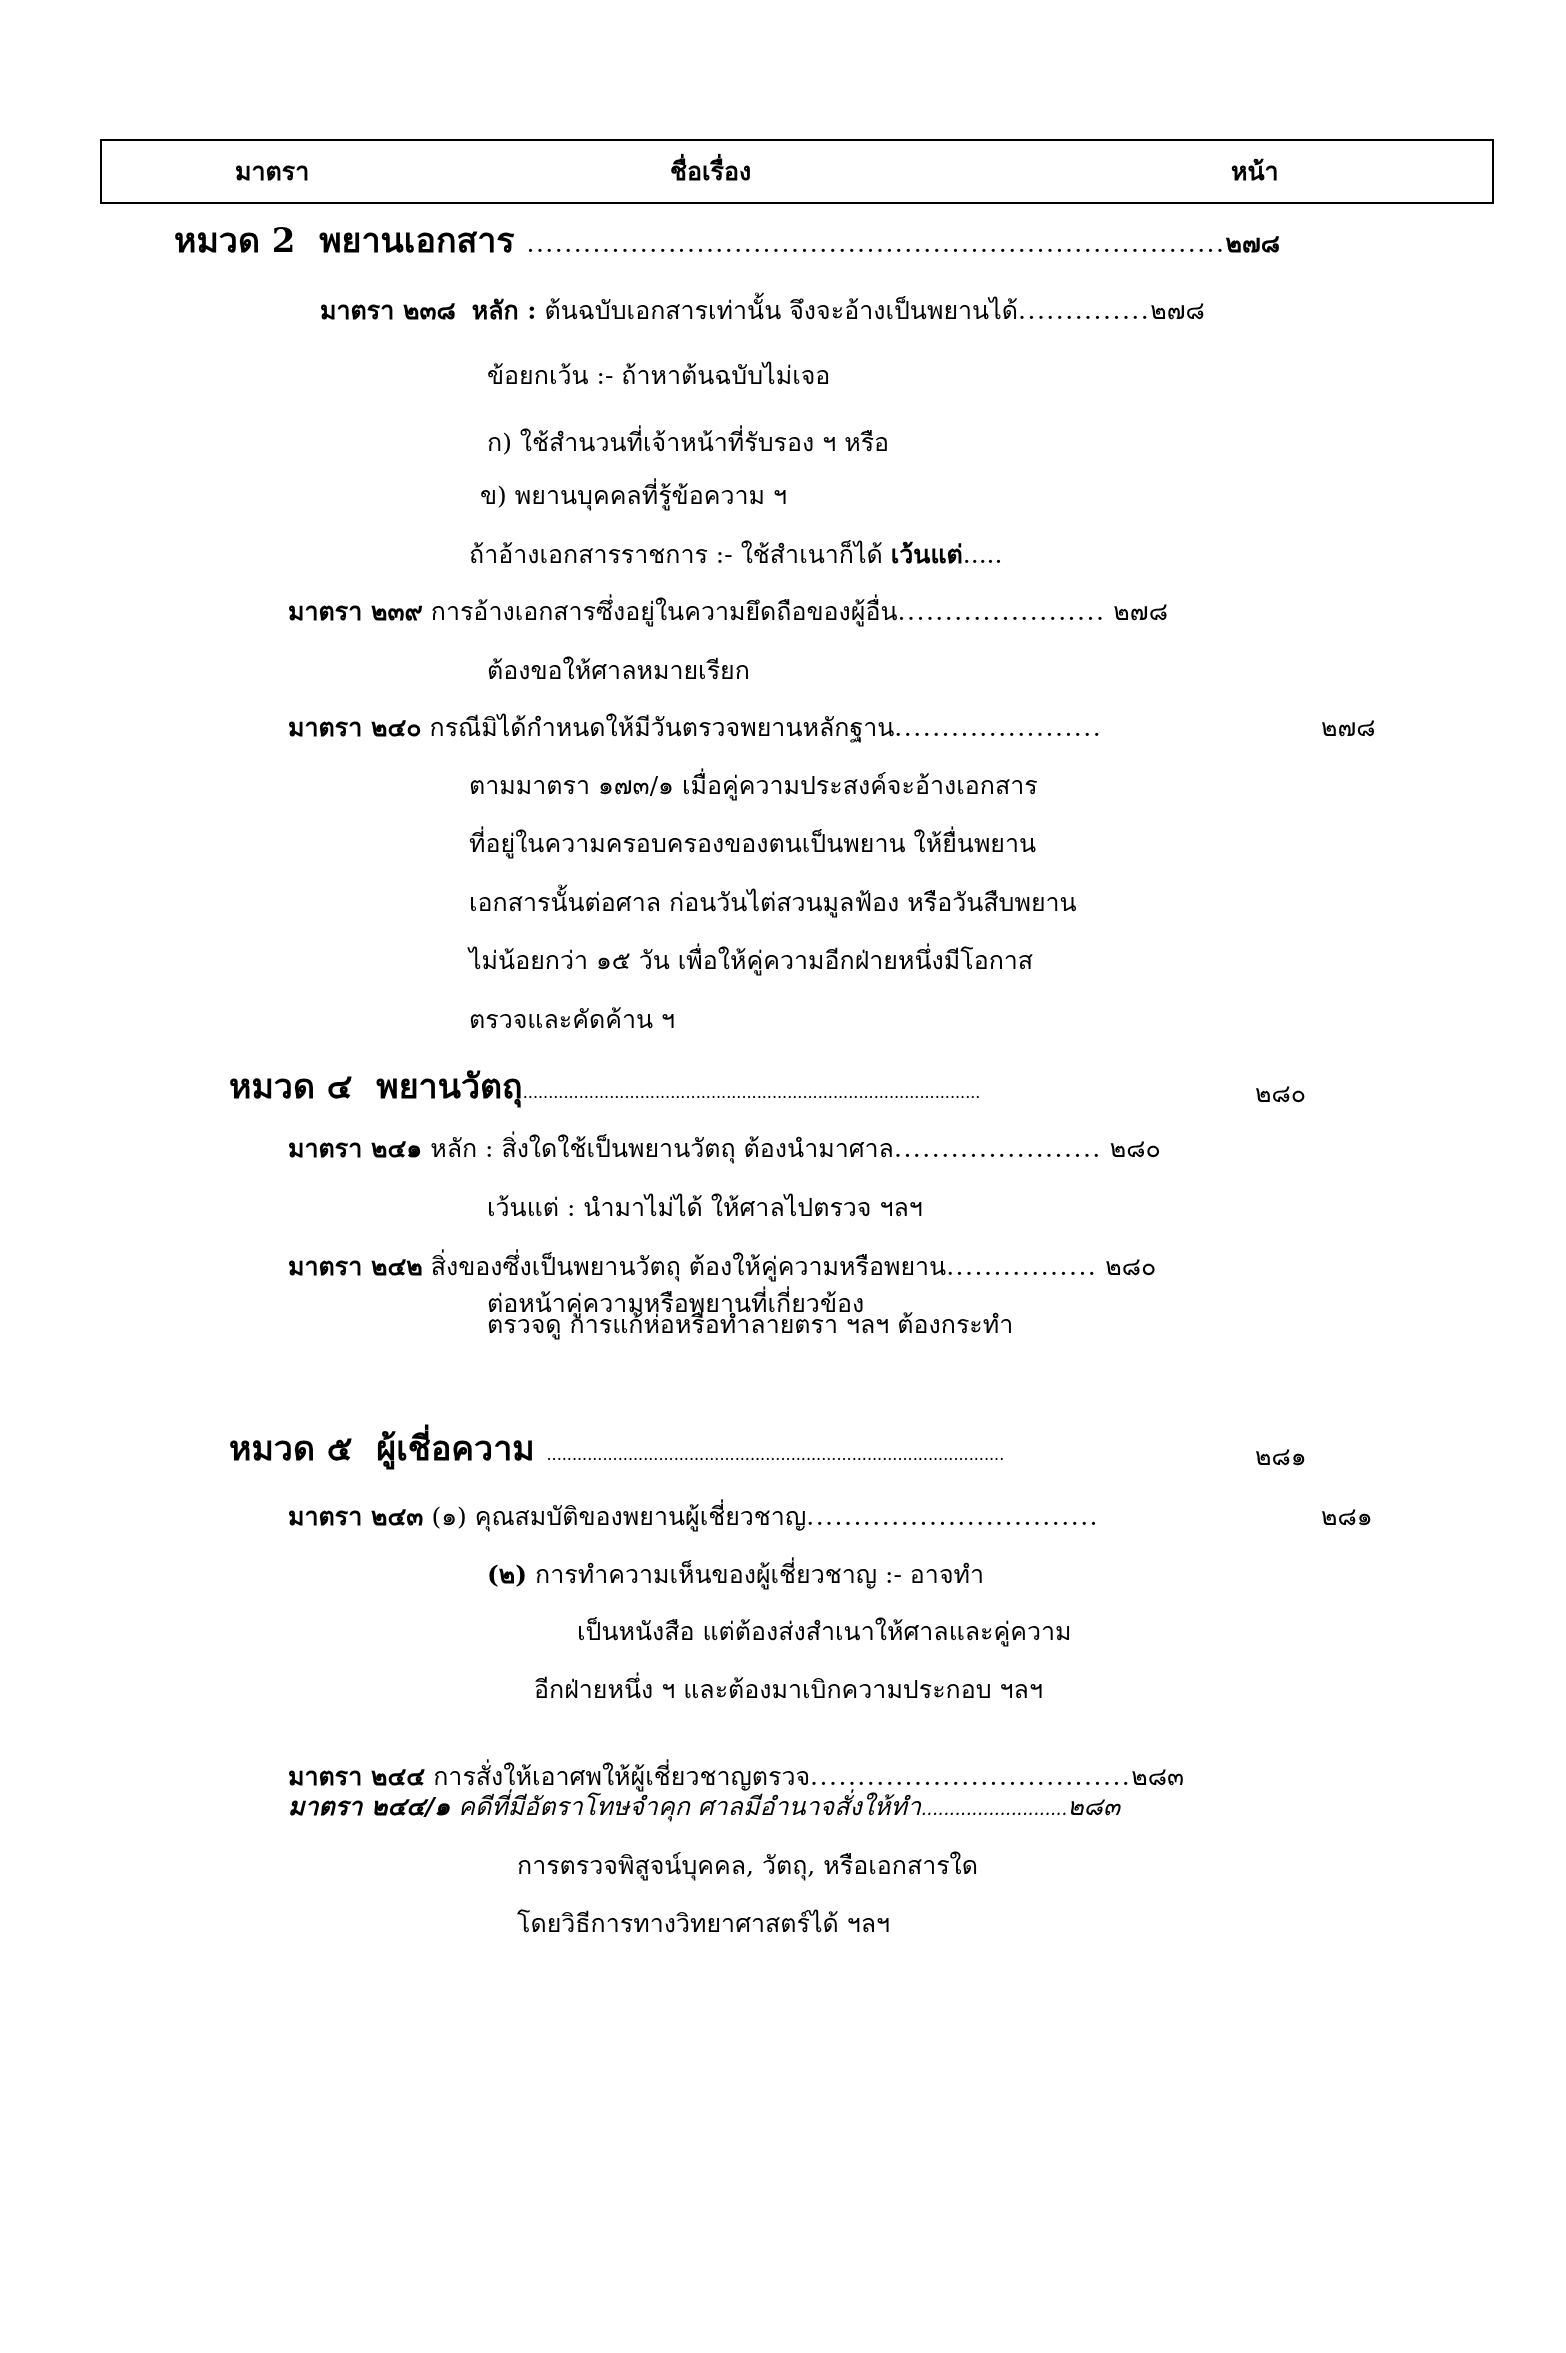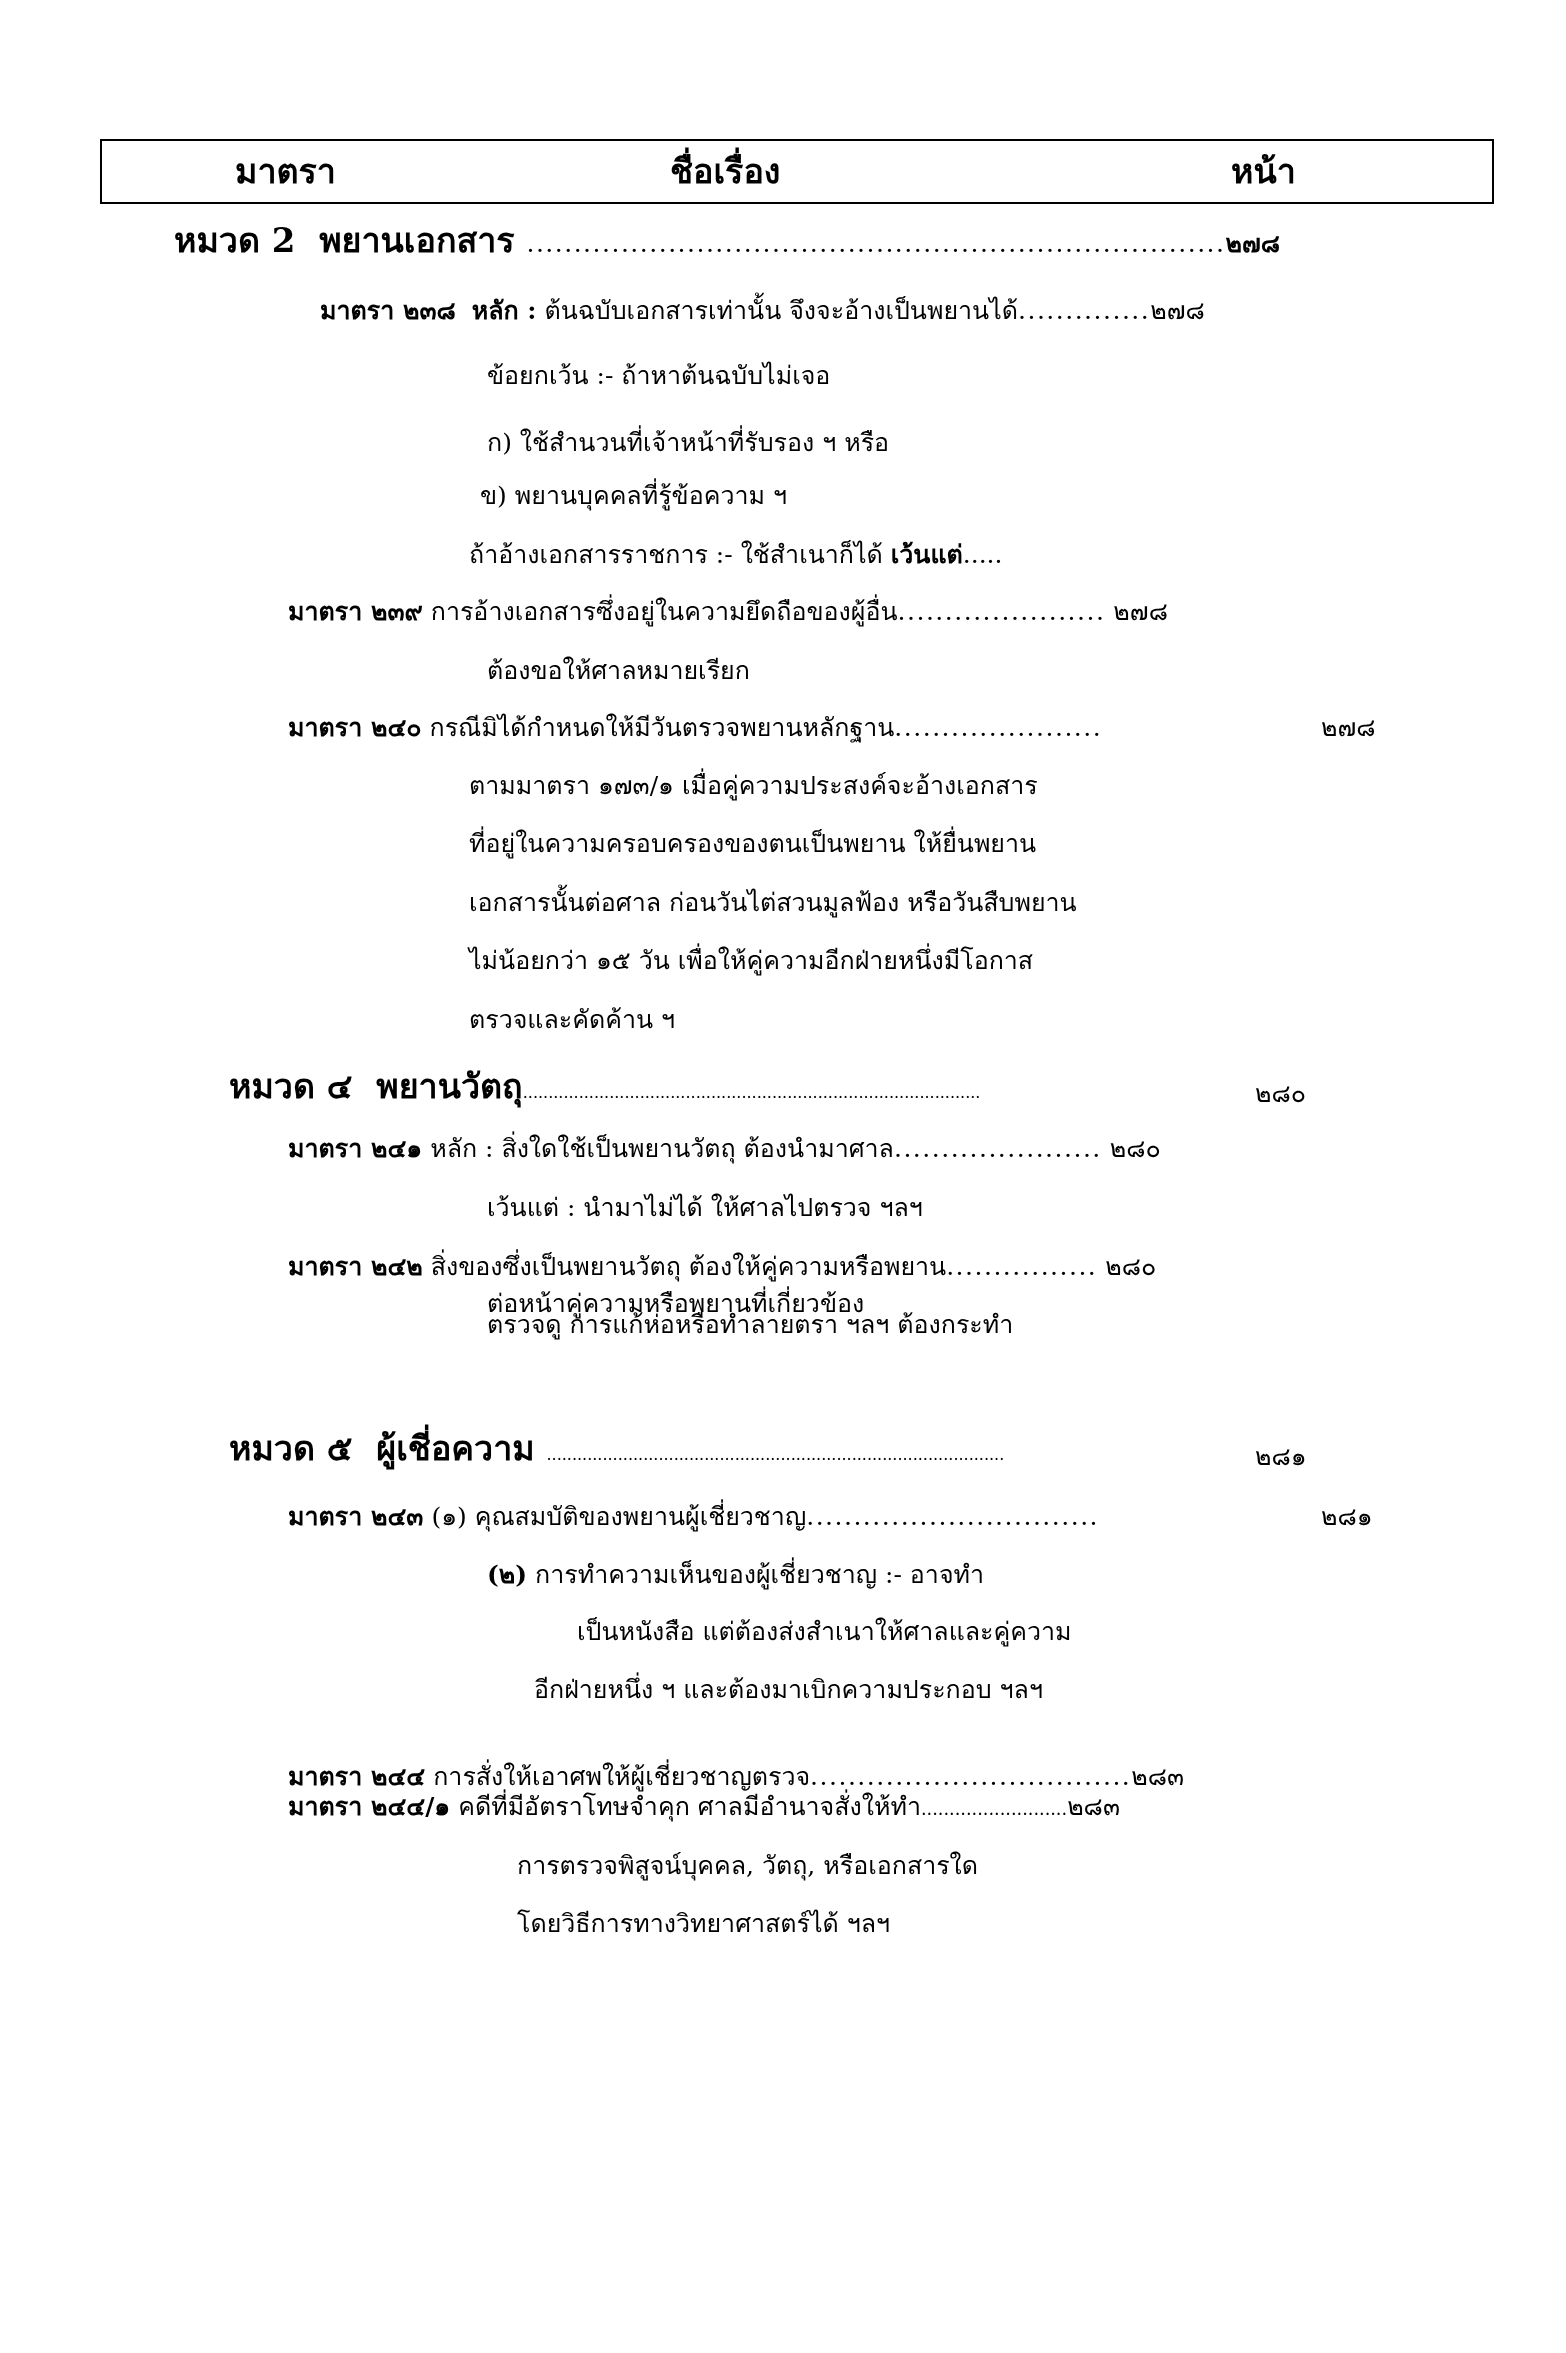--- a/index.html
+++ b/index.html
@@ -20,21 +20,21 @@
       left: 100px;
       top: 139px;
       width: 1394px;
       height: 65px;
       border: 2.2px solid #000;
       box-sizing: border-box;
     }
     .header-box span {
       position: absolute;
       top: 16px;
-      font-size: 34px;
+      font-size: 25px;
       font-weight: bold;
       line-height: 29.5px;
     }
     .hdr-col1 { left: 133px; }
     .hdr-col2 { left: 568px; }
     .hdr-col3 { left: 1129px; }
 
     .line {
       position: absolute;
       white-space: nowrap;
@@ -123,18 +123,18 @@
 <div class="line" style="left:487px; top:1559px;">
   <span class="bold">(๒)</span>&nbsp;<span>การทำความเห็นของผู้เชี่ยวชาญ :- อาจทำ</span>
 </div>
 <div class="line" style="left:534px; top:1616px;margin-left:43px;">เป็นหนังสือ  แต่ต้องส่งสำเนาให้ศาลและคู่ความ</div>
 <div class="line" style="left:534px; top:1674px;">อีกฝ่ายหนึ่ง ฯ  และต้องมาเบิกความประกอบ ฯลฯ</div>
 
 <div class="line" style="left:288px; top:1733px;margin-top:28px;">
   <span class="sec-label">มาตรา ๒๔๔</span>&nbsp;<span>การสั่งให้เอาศพให้ผู้เชี่ยวชาญตรวจ</span><span class="dots">..................................</span><span>๒๘๓</span>
 </div>
 
-<div class="line" style="left:288px; top:1791px;">
+<div class="line" style="left:288px; top:1791px;font-style:italic;">
   <span class="sec-label">มาตรา ๒๔๔/๑</span>&nbsp;<span>คดีที่มีอัตราโทษจำคุก  ศาลมีอำนาจสั่งให้ทำ</span><span class="dots" style="font-size:17.7px; letter-spacing:0;">..........................</span><span>๒๘๓</span>
 </div>
 <div class="line" style="left:517px; top:1850px;">การตรวจพิสูจน์บุคคล, วัตถุ, หรือเอกสารใด</div>
 <div class="line" style="left:517px; top:1908px;">โดยวิธีการทางวิทยาศาสตร์ได้  ฯลฯ</div>
 
 
 </body></html>

